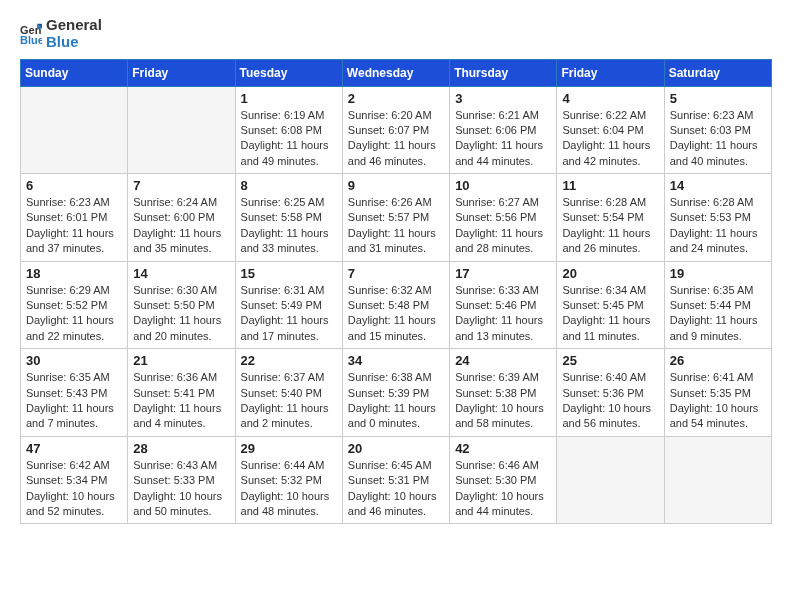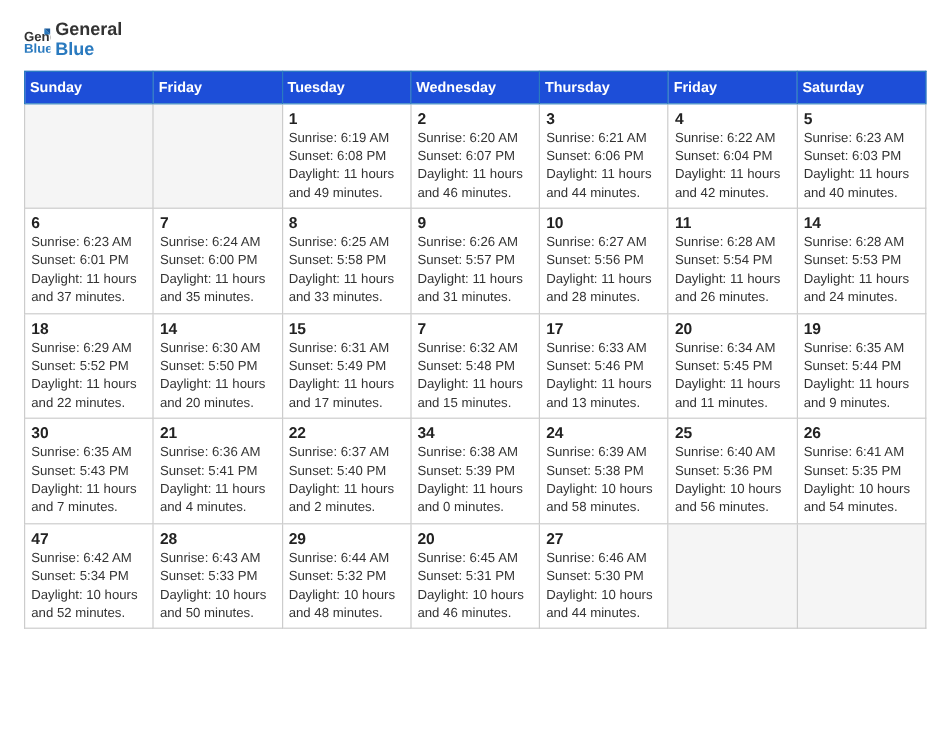--- a/index.html
+++ b/index.html
@@ -246,21 +246,21 @@
           </td>
           <td>
             <div class="day-num">29</div>
             <div class="day-info">Sunrise: 6:44 AM<br>Sunset: 5:32 PM<br>Daylight: 10 hours and 48 minutes.</div>
           </td>
           <td>
             <div class="day-num">20</div>
             <div class="day-info">Sunrise: 6:45 AM<br>Sunset: 5:31 PM<br>Daylight: 10 hours and 46 minutes.</div>
           </td>
           <td>
-            <div class="day-num">27</div>
+            <div class="day-num">42</div>
             <div class="day-info">Sunrise: 6:46 AM<br>Sunset: 5:30 PM<br>Daylight: 10 hours and 44 minutes.</div>
           </td>
           <td class="empty"></td>
           <td class="empty"></td>
         </tr>
       </tbody>
   </table>
 </div>
 
 </body></html>

